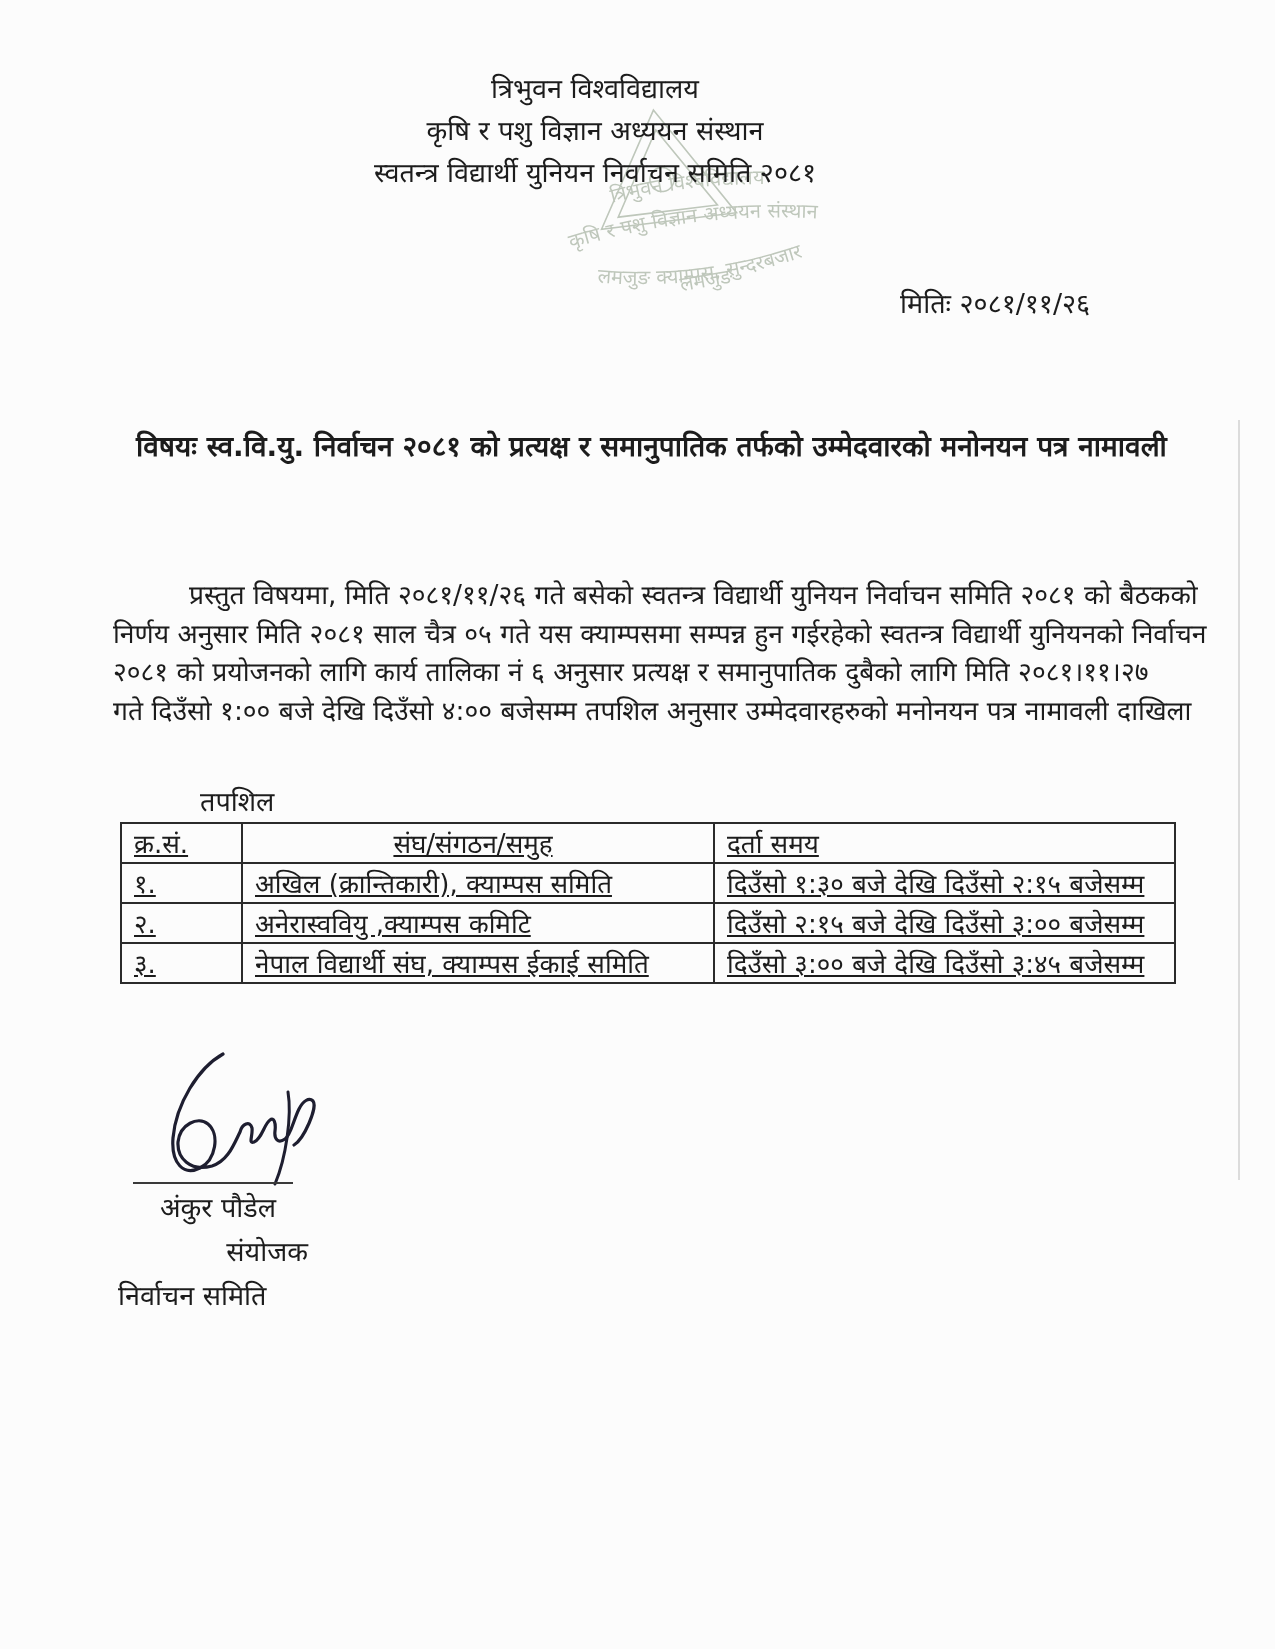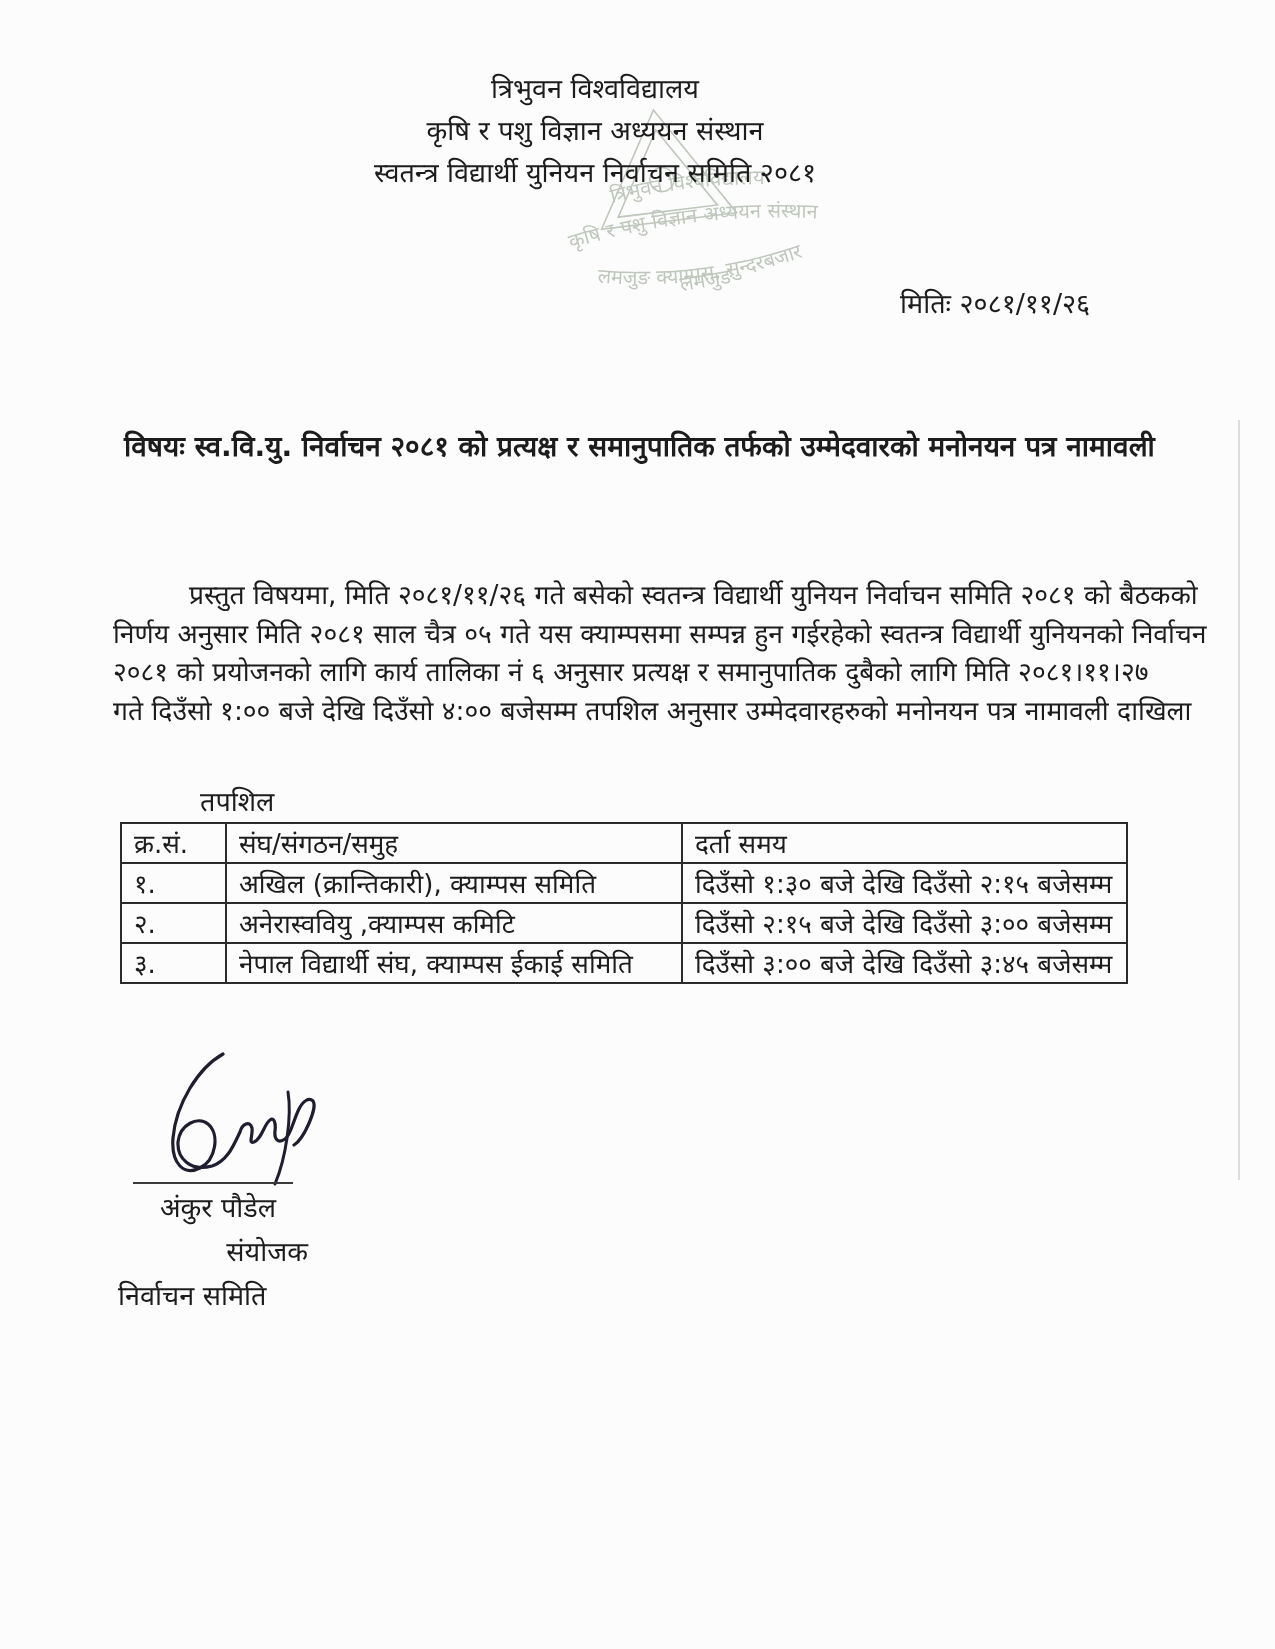--- a/index.html
+++ b/index.html
@@ -12,37 +12,37 @@
     font-family:"DejaVu Sans",sans-serif;
     overflow:hidden;
   }
   .abs{position:absolute;}
   
   .header-block{left:0;top:68px;width:1190px;text-align:center;font-size:27px;}
   .header-block .hline{height:42px;line-height:42px;white-space:nowrap;}
   
   .date-line{left:900px;top:284px;font-size:27px;white-space:nowrap;}
   
-  .subject-block{left:124px;top:424px;width:938px;font-weight:bold;font-size:28px;}
+  .subject-block{left:136px;top:424px;width:938px;font-weight:bold;font-size:28px;}
   .subject-block .sline1{height:46px;line-height:46px;white-space:nowrap;}
   .subject-block .sline2{height:46px;line-height:46px;text-align:center;white-space:nowrap;}
   
   .body-block{left:113px;top:576px;width:966px;font-size:26.5px;}
   .body-block .bline{height:38.5px;line-height:38.5px;white-space:nowrap;}
   .body-block .bline.first{padding-left:76px;}
   
   .details-label{left:200px;top:782px;font-size:27px;}
   
   .sched-table{left:120px;top:822px;border-collapse:collapse;table-layout:fixed;
     font-size:26px;color:#1c1c1c;}
   .sched-table th,.sched-table td{
     border:2px solid #2b2b2b;font-weight:normal;text-align:left;
-    height:38px;padding:0 6px 0 12px;vertical-align:middle;white-space:nowrap;overflow:hidden;}
+    height:38px;padding:0 22px 0 12px;vertical-align:middle;white-space:nowrap;overflow:hidden;text-decoration:underline;}
   .sched-table .c0{width:85px;}
-  .sched-table .c1{width:436px;}
+  .sched-table .c1{width:436px;text-align:center;}
   .sched-table .c2{width:425px;}
   
   .sig-svg{left:128px;top:1046px;}
   .sig-line{left:133px;top:1182px;width:160px;height:2px;background:#3a3a3a;}
   .sig-name{left:128px;top:1188px;width:180px;text-align:center;font-size:27px;white-space:nowrap;}
   .sig-title{left:128px;top:1232px;width:180px;text-align:right;font-size:27px;white-space:nowrap;}
   .sig-org{left:118px;top:1276px;width:200px;text-align:left;font-size:27px;white-space:nowrap;}
   
   .stamp-svg{left:478px;top:96px;pointer-events:none;}
   

